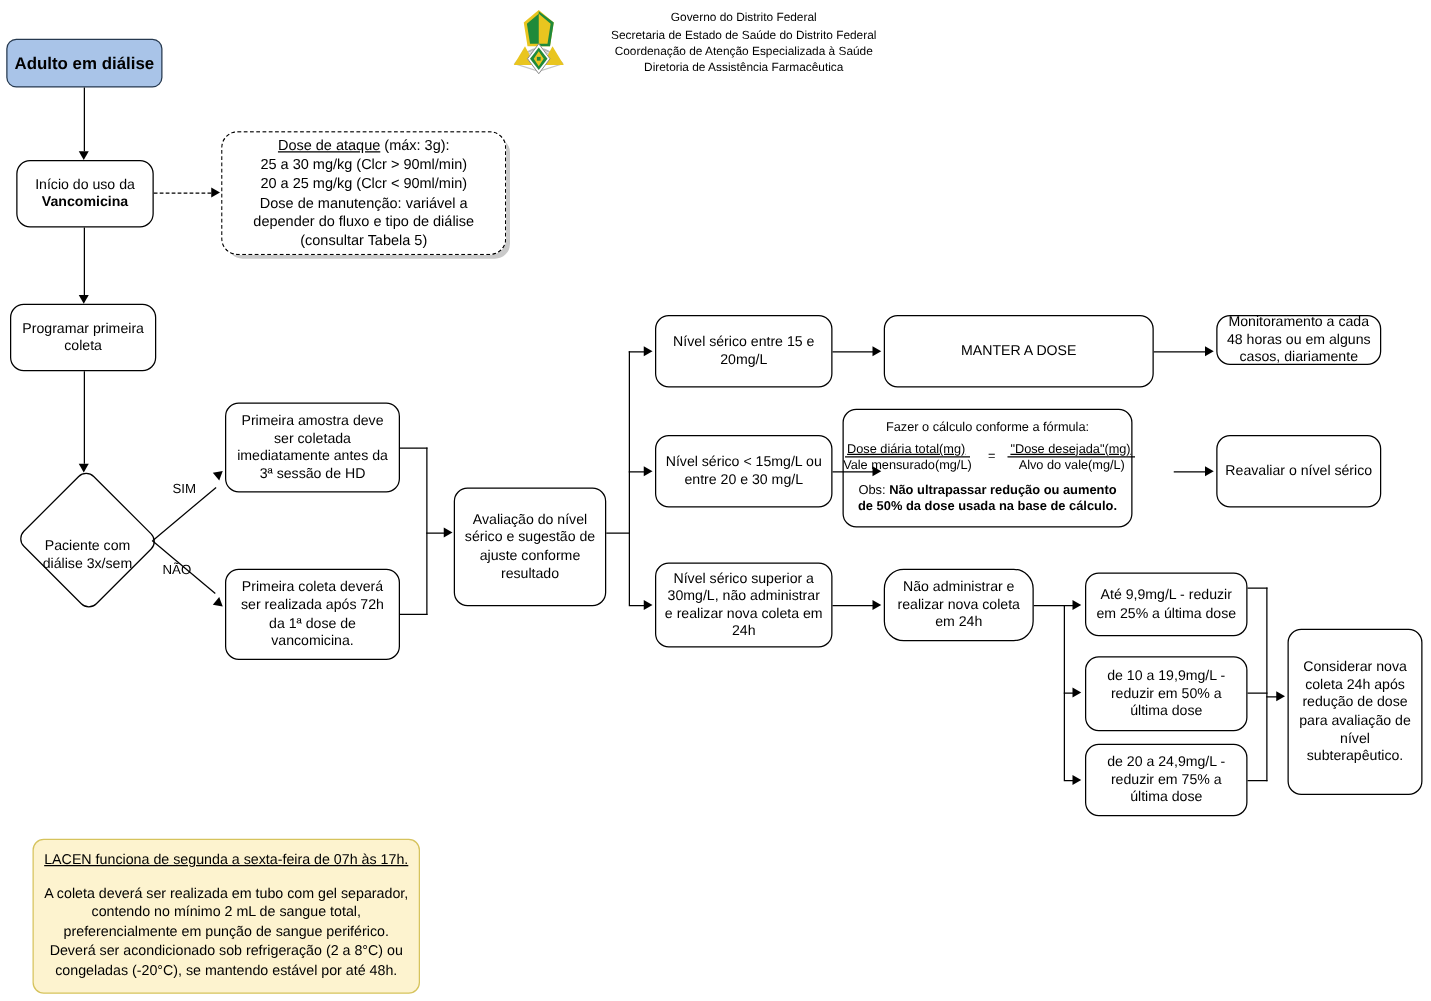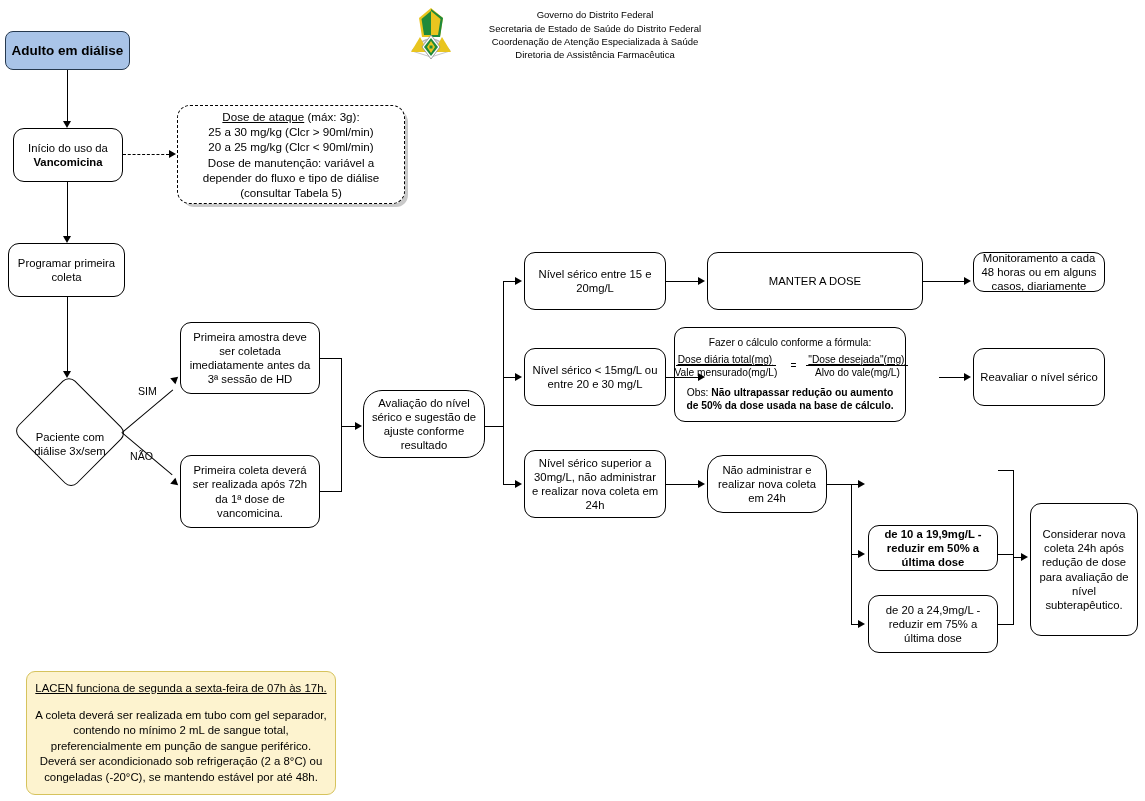--- a/index.html
+++ b/index.html
@@ -199,21 +199,21 @@
   </div>
 
   <div class="node" style="left:180px; top:322px; width:140px; height:72px;">
     <span>Primeira amostra deve ser coletada imediatamente antes da 3ª sessão de HD</span>
   </div>
 
   <div class="node" style="left:180px; top:455px; width:140px; height:73px;">
     <span>Primeira coleta deverá ser realizada após 72h da 1ª dose de vancomicina.</span>
   </div>
 
-  <div class="node" style="left:363px; top:390px; width:122px; height:68px;border-radius:19px;">
+  <div class="node" style="left:363px; top:390px; width:122px; height:95px;">
     <span>Avaliação do nível sérico e sugestão de ajuste conforme resultado</span>
   </div>
 
   <div class="node" style="left:524px; top:252px; width:142px; height:58px;">
     <span>Nível sérico entre 15 e 20mg/L</span>
   </div>
 
   <div class="node" style="left:524px; top:348px; width:142px; height:58px;">
     <span>Nível sérico &lt; 15mg/L ou entre 20 e 30 mg/L</span>
   </div>
@@ -249,22 +249,25 @@
   </div>
 
   <div class="node" style="left:973px; top:348px; width:132px; height:58px;">
     <span>Reavaliar o nível sérico</span>
   </div>
 
   <div class="node" style="left:707px; top:455px; width:120px; height:58px;border-radius:16px;">
     <span>Não administrar e realizar nova coleta em 24h</span>
   </div>
 
-
-  <div class="node" style="left:868px; top:525px; width:130px; height:46px;font-weight:bold;">
+  <div class="node" style="left:868px; top:458px; width:130px; height:51px;">
+    <span>Até 9,9mg/L - reduzir em 25% a última dose</span>
+  </div>
+
+  <div class="node" style="left:868px; top:525px; width:130px; height:60px;">
     <span>de 10 a 19,9mg/L - reduzir em 50% a última dose</span>
   </div>
 
   <div class="node" style="left:868px; top:595px; width:130px; height:58px;">
     <span>de 20 a 24,9mg/L - reduzir em 75% a última dose</span>
   </div>
 
   <div class="node" style="left:1030px; top:503px; width:108px; height:133px;">
     <span>Considerar nova coleta 24h após redução de dose para avaliação de nível subterapêutico.</span>
   </div>

